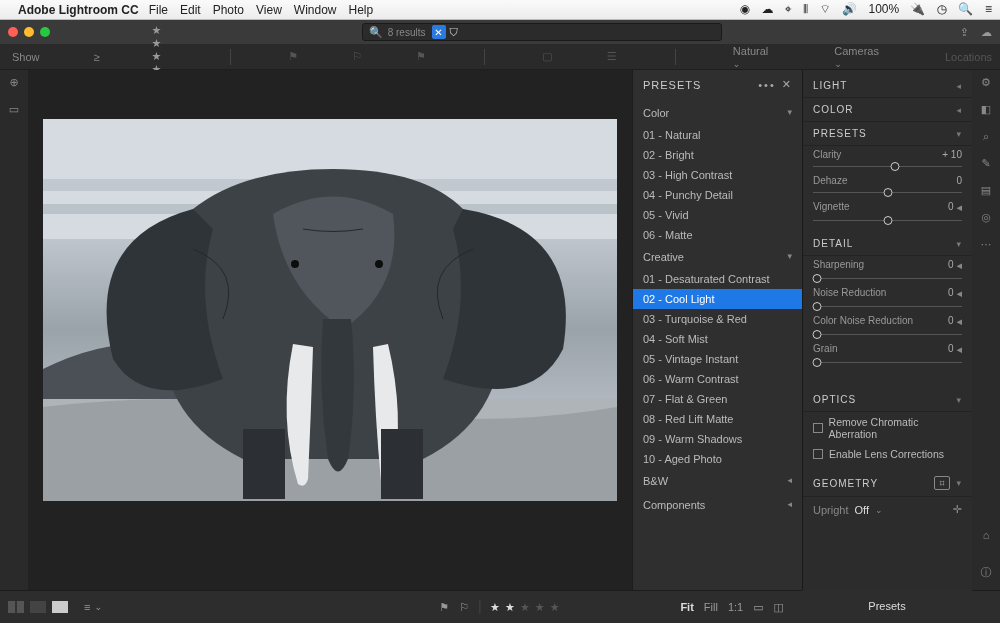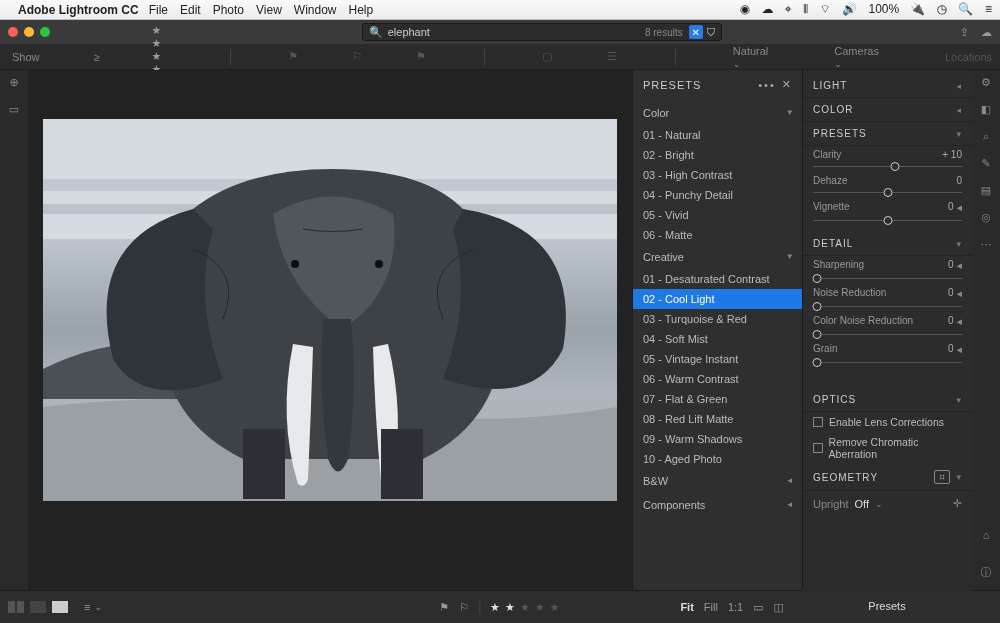--- a/index.html
+++ b/index.html
@@ -109,21 +109,20 @@
 </div>
 
 <div class="titlebar">
   <div class="traffic">
     <div class="tl-red"></div>
     <div class="tl-yellow"></div>
     <div class="tl-green"></div>
   </div>
   <div class="searchbox">
     <span style="margin-right:5px;">🔍</span>
-    <input value="elephant" style="">
     <span class="search-meta">8 results</span>
     <span class="search-x">✕</span>
     <span style="color:#ccc;">⛉</span>
   </div>
   <div class="titlebar-right">
     <span>⇪</span>
     <span>☁</span>
   </div>
 </div>
 
@@ -319,28 +318,28 @@
           <div class="slider-knob" style="left:3%"></div>
         </div>
     </div>
 
     <div class="edit-section" style="margin-top:20px">
         <span>OPTICS</span>
         <span class="chev">▾</span>
       </div>
     <div class="checkbox-row">
         <span class="box"></span>
-        <span>Enable Lens Corrections</span>
+        <span>Remove Chromatic Aberration</span>
       </div>
     <div class="checkbox-row">
         <span class="box"></span>
-        <span>Remove Chromatic Aberration</span>
-      </div>
-
-    <div class="edit-section" style="">
+        <span>Enable Lens Corrections</span>
+      </div>
+
+    <div class="edit-section" style="margin-top:6px">
         <span>GEOMETRY</span>
         <span class="geo-icon">⌗</span>
         <span class="chev" style="margin-left:6px">▾</span>
       </div>
     <div class="upright-row">
       <span>Upright</span>
       <span style="color:#ddd">Off</span>
       <span style="font-size:9px;">⌄</span>
       <span style="margin-left:auto;color:#888;">✛</span>
     </div>

